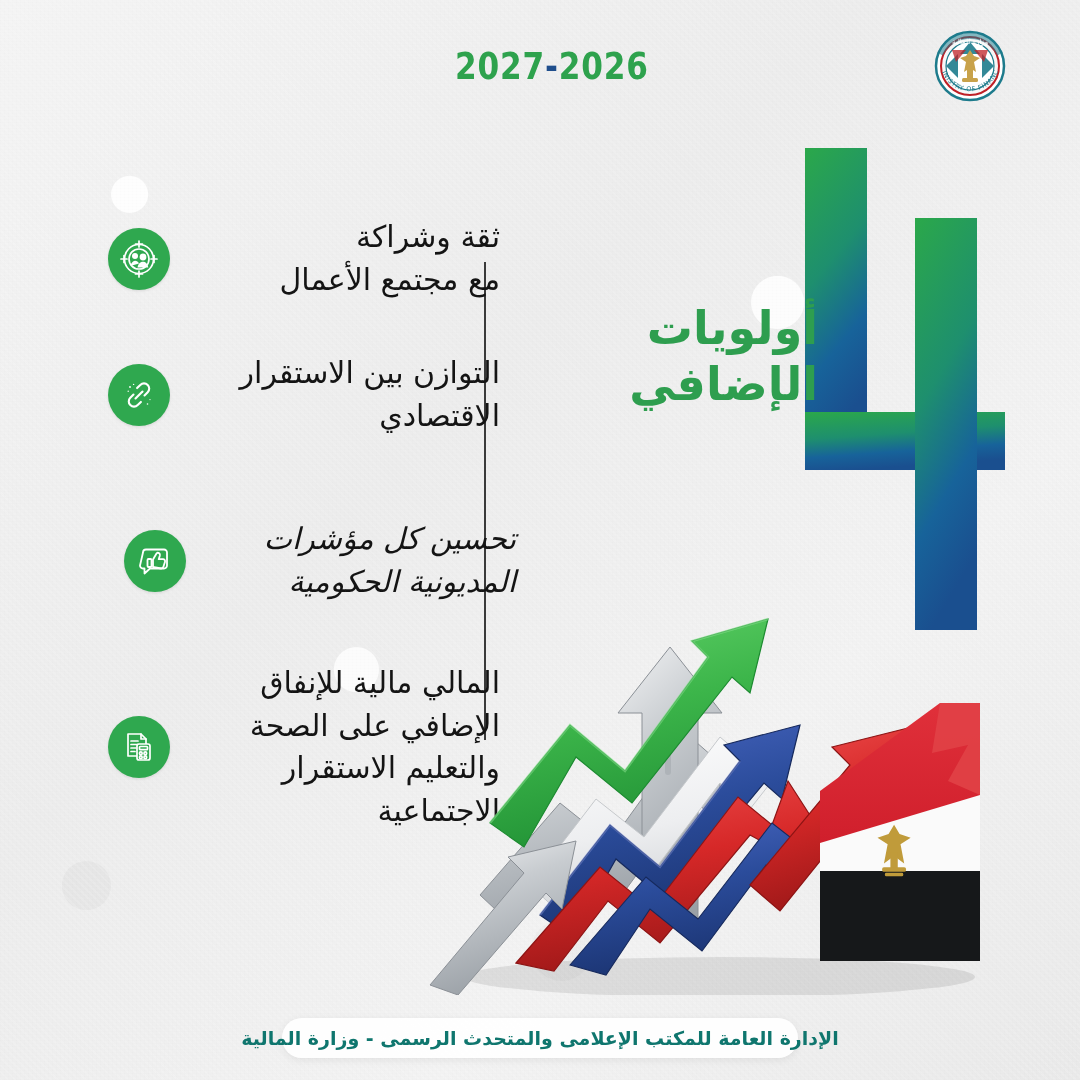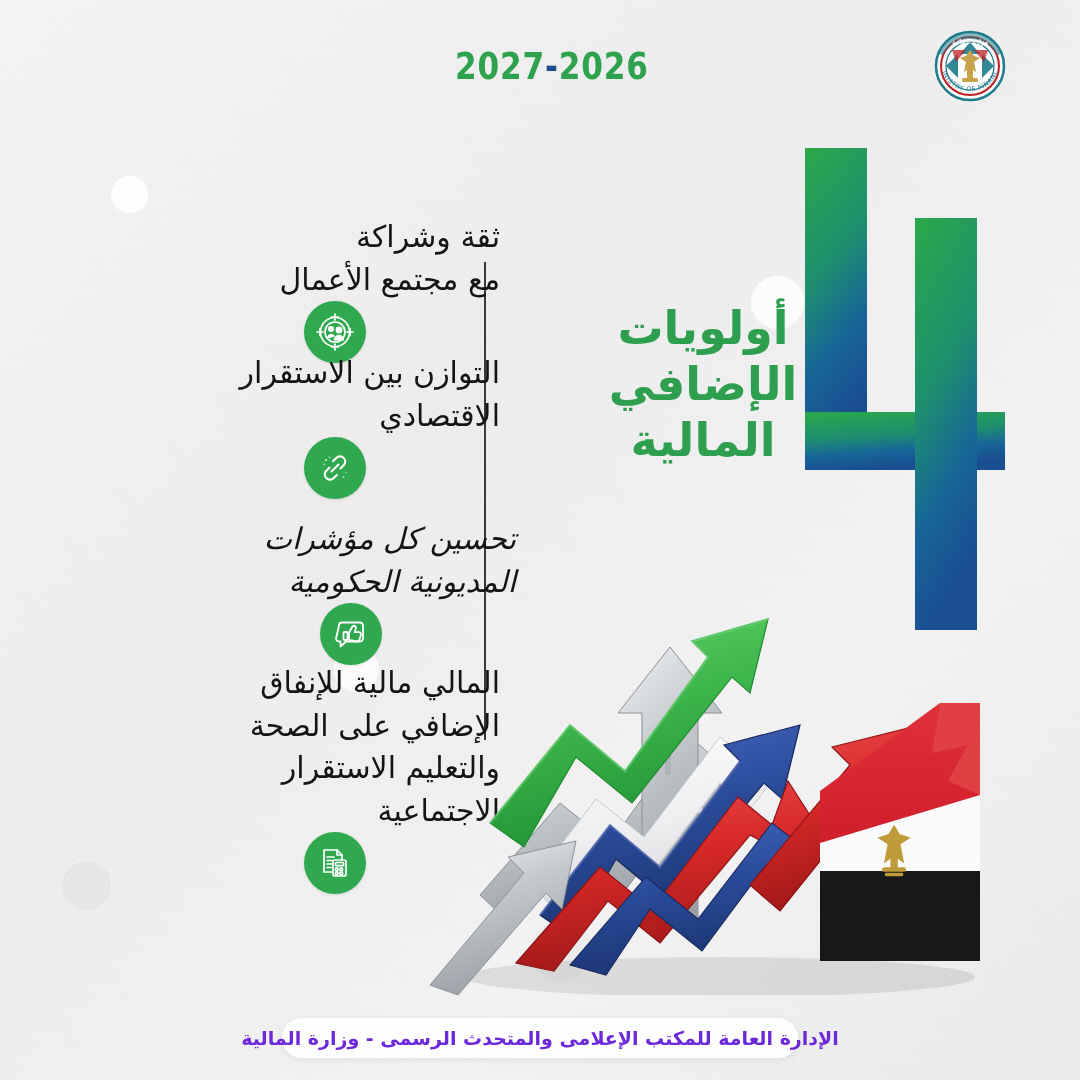--- a/index.html
+++ b/index.html
@@ -69,21 +69,21 @@
     width: 235px;
     height: 500px;
   }
 
   
   #headline {
     position: absolute;
     right: 262px;
     top: 300px;
     width: 230px;
-    text-align: center;
+    text-align: right;
     direction: rtl;
     color: #2E9E4F;
     font-weight: 700;
     font-size: 46px;
     line-height: 1.22;
     letter-spacing: -0.5px;
   }
   #headline div { white-space: nowrap; }
 
   
@@ -91,21 +91,21 @@
     position: absolute;
     left: 484px;
     top: 262px;
     width: 2px;
     height: 478px;
     background: #3a3a3a;
   }
   .bullet {
     position: absolute;
     display: flex;
-    flex-direction: column;
+    flex-direction: row;
     align-items: center;
     justify-content: flex-start;
     direction: rtl;
   }
   .bullet-text {
     width: 330px;
     text-align: right;
     direction: rtl;
     color: #141414;
     font-size: 30px;
@@ -153,21 +153,21 @@
     background: rgba(255,255,255,0.92);
     box-shadow: 0 2px 8px rgba(0,0,0,0.07);
     display: flex;
     align-items: center;
     justify-content: center;
     direction: rtl;
   }
   #footer-text {
     font-size: 19px;
     font-weight: 700;
-    color: #6d28d9;
+    color: #0f766e;
     white-space: nowrap;
   }
 </style>
 </head>
 <body>
 
 <div id="canvas">
 
   <div id="grain"></div>
 
@@ -214,21 +214,20 @@
 
       <rect x="10" y="272" width="200" height="58" fill="url(#g4)"></rect>
 
       <rect x="120" y="78" width="62" height="412" fill="url(#g4)"></rect>
     </svg>
   </div>
 
   <div id="headline">
     <div>أولويات</div>
     <div>الإضافي</div>
-    <div>المالية</div>
   </div>
 
   <div id="timeline-line"></div>
 
   <div class="bullet" id="b1">
     <div class="bullet-text">
       <div>ثقة وشراكة</div>
       <div>مع مجتمع الأعمال</div>
     </div>
     <div class="icon-circle">

